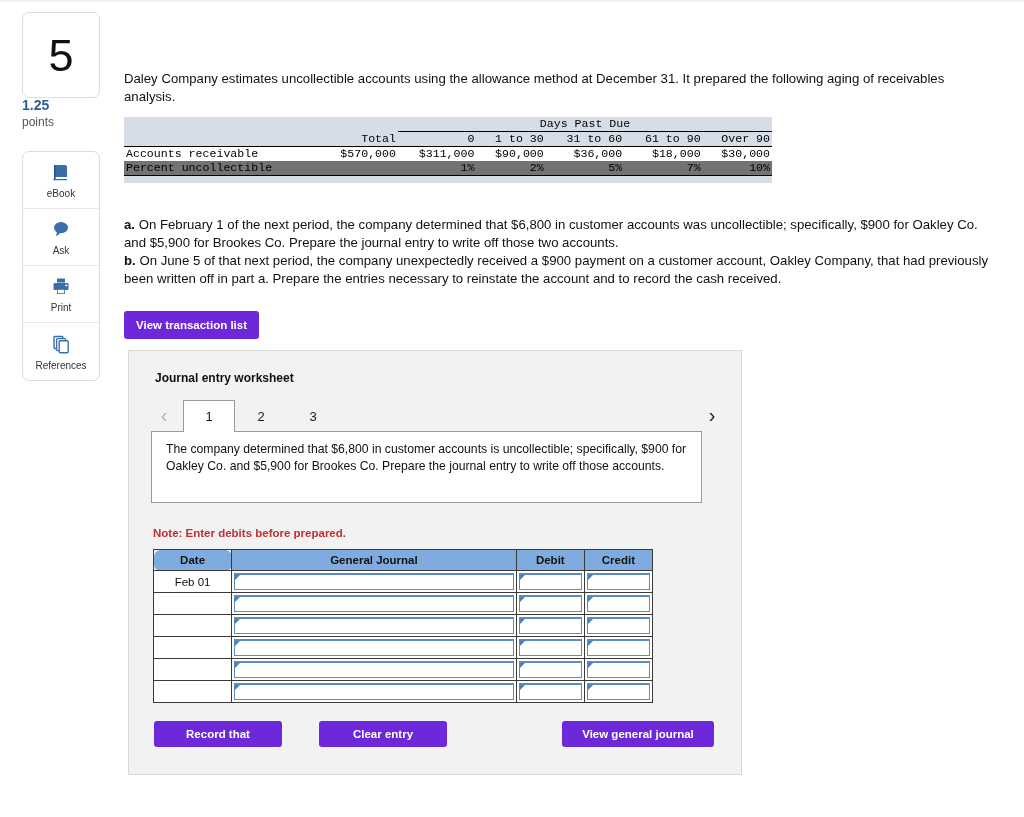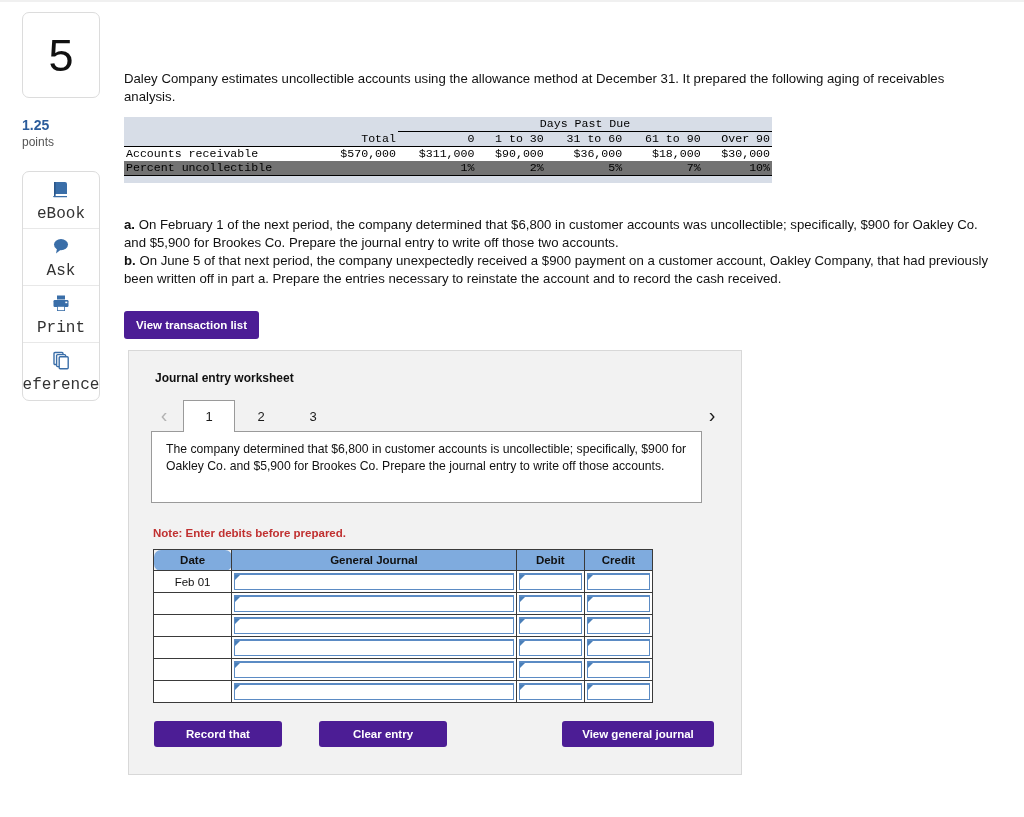--- a/index.html
+++ b/index.html
@@ -22,37 +22,37 @@
   .rail { position: absolute; left: 22px; top: 12px; width: 78px; }
 
   .qbox {
     width: 78px; height: 86px;
     border: 1px solid #dcdcdc; border-radius: 7px;
     background: #fff;
     display: flex; align-items: center; justify-content: center;
   }
   .qnum { font-size: 45px; font-weight: 300; color: #111; line-height: 1; }
 
-  .points-wrap { margin-top: 20px; padding-left: 0px; }
+  .points-wrap { padding-left: 0px; }
   .points-val { font-size: 14px; font-weight: 700; color: #2b5c9b; line-height: 1.1; }
   .points-lbl { font-size: 12px; color: #555; margin-top: 2px; }
 
   .toolbox {
     margin-top: 22px; width: 78px;
     border: 1px solid #dcdcdc; border-radius: 7px;
     background: #fff; overflow: hidden;
   }
   .tool {
     height: 57px; display: flex; flex-direction: column;
     align-items: center; justify-content: center;
     border-bottom: 1px solid #e8e8e8; cursor: pointer;
   }
   .tool:last-child { border-bottom: none; }
   .tool .ic { height: 22px; display: flex; align-items: center; justify-content: center; }
-  .tool .tl { font-size: 16px; color: #333; margin-top: 5px; font-family: Liberation Mono, monospace; }
+  .tool .tl { font-size: 10px; color: #333; margin-top: 5px; }
 
   
   .main { position: absolute; left: 124px; top: 0; width: 900px; }
 
   .intro {
     margin-top: 70px; width: 845px;
     font-size: 13.2px; line-height: 18px; color: #111;
   }
 
   
@@ -78,21 +78,21 @@
   
   .parts {
     position: absolute; left: 0; top: 216px; width: 865px;
     font-size: 13.2px; line-height: 18px; color: #111;
   }
   .parts b { font-weight: 700; }
 
   
   .btn {
     display: inline-flex; align-items: center; justify-content: center;
-    background: #4c1d95; color: #fff; border: none; border-radius: 3px;
+    background: #6d28d9; color: #fff; border: none; border-radius: 3px;
     font-family: "Liberation Sans", sans-serif;
     font-size: 11.5px; font-weight: 700; cursor: pointer;
     padding: 0 12px;
   }
   .btn-vtl { position: absolute; left: 0px; top: 311px; height: 28px; }
 
   
   .panel {
     position: absolute; left: 4px; top: 350px;
     width: 614px; height: 425px;

